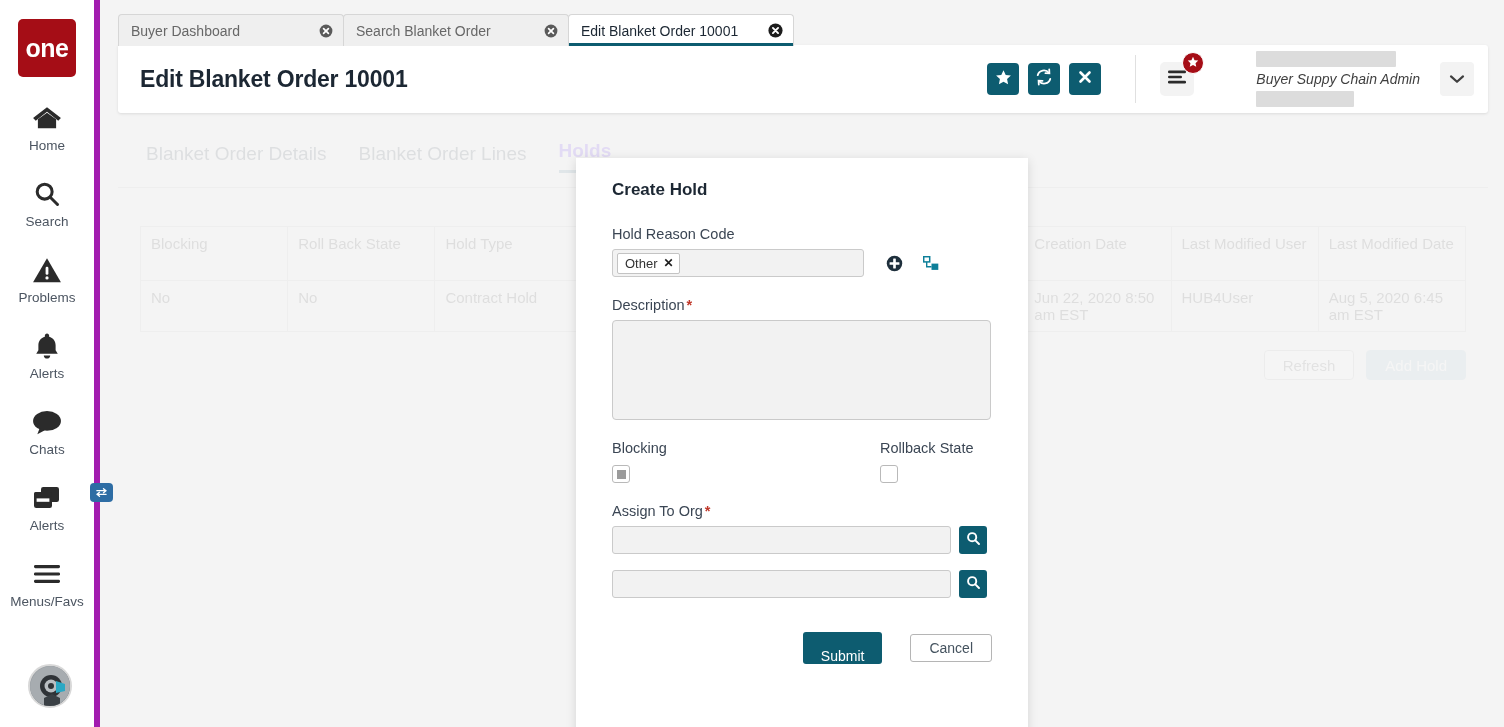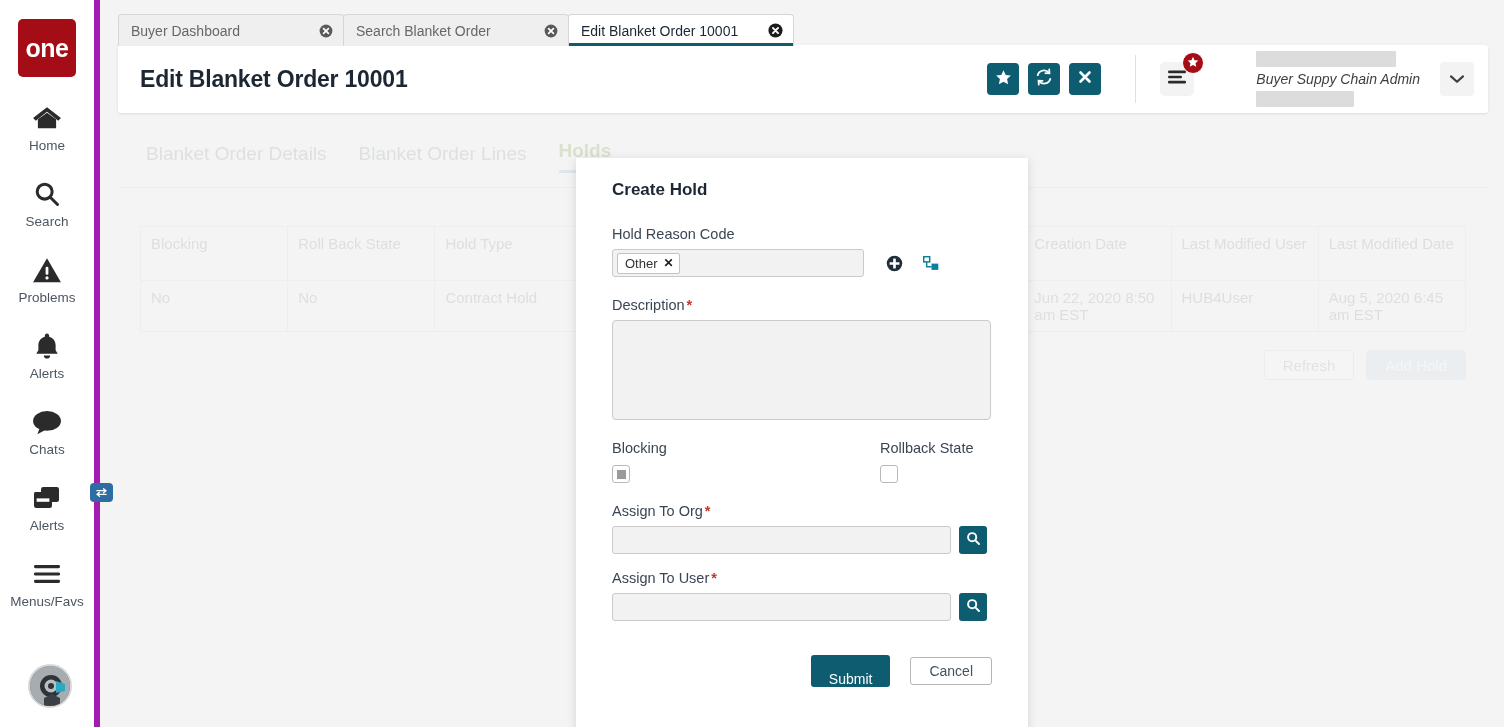--- a/index.html
+++ b/index.html
@@ -144,21 +144,21 @@
     position: absolute; left: 118px; top: 120px;
     width: 1370px; height: 600px;
     z-index: 10;
     opacity: 0.16;
     pointer-events: none;
   }
   .bg-tabs { display: flex; align-items: flex-end; padding: 20px 0 0 28px; }
   .bg-tab {
     font-size: 19px; color: #6a7480; margin-right: 32px; padding-bottom: 8px;
   }
-  .bg-tab.active { color: #4d7c0f; font-weight: bold; border-bottom: 3px solid #7ea3b5; }
+  .bg-tab.active { color: #8b5cf6; font-weight: bold; border-bottom: 3px solid #7ea3b5; }
   .bg-sep { height: 1px; background: #d0d0d0; margin: 14px 0 0 0; }
   .bg-table {
     margin: 38px 22px 0 22px;
     border: 1px solid #d2d2d2; border-collapse: collapse; width: calc(100% - 44px);
     table-layout: fixed;
   }
   .bg-table th, .bg-table td {
     border: 1px solid #d2d2d2;
     font-size: 15px; color: #6f6f6f; font-weight: normal;
     text-align: left; padding: 8px 10px; vertical-align: top;
@@ -237,21 +237,21 @@
   .modal-footer {
     display: flex; justify-content: flex-end; align-items: center;
     margin-top: 34px;
   }
   .btn-submit {
     height: 28px; padding: 16px 18px; border: none; border-radius: 3px;
     background: #0d5c70; color: #fff; font-size: 14px; cursor: pointer;
     font-family: "Liberation Sans", sans-serif;
   }
   .btn-cancel {
-    height: 28px; padding: 0 18px; margin-left: 20px;
+    height: 28px; padding: 0 18px; margin-left: 28px;
     border: 1px solid #b5b5b5; border-radius: 3px;
     background: #fff; color: #45535f; font-size: 14px; cursor: pointer;
     font-family: "Liberation Sans", sans-serif;
   }
 </style>
 </head>
 <body>
 
 <div class="app">
 
@@ -550,23 +550,20 @@
             <svg width="15" height="15" viewBox="0 0 18 18" fill="none" stroke="#fff" stroke-width="2.3">
               <circle cx="7.4" cy="7.4" r="4.9"></circle>
                 <line x1="11.2" y1="11.2" x2="15.6" y2="15.6" stroke-linecap="round"></line>
             </svg>
           </span>
         </button>
       </div>
     </div>
 
     <div class="field" style="margin-top:16px;">
-      <div class="field-label">
-        <span>Assign To User</span><span class="req">*</span>
-      </div>
       <div class="lookup-row">
         <input class="lookup-input" type="text" placeholder="" style="">
         <button class="lookup-btn">
           <span>
             <svg width="15" height="15" viewBox="0 0 18 18" fill="none" stroke="#fff" stroke-width="2.3">
               <circle cx="7.4" cy="7.4" r="4.9"></circle>
                 <line x1="11.2" y1="11.2" x2="15.6" y2="15.6" stroke-linecap="round"></line>
             </svg>
           </span>
         </button>

